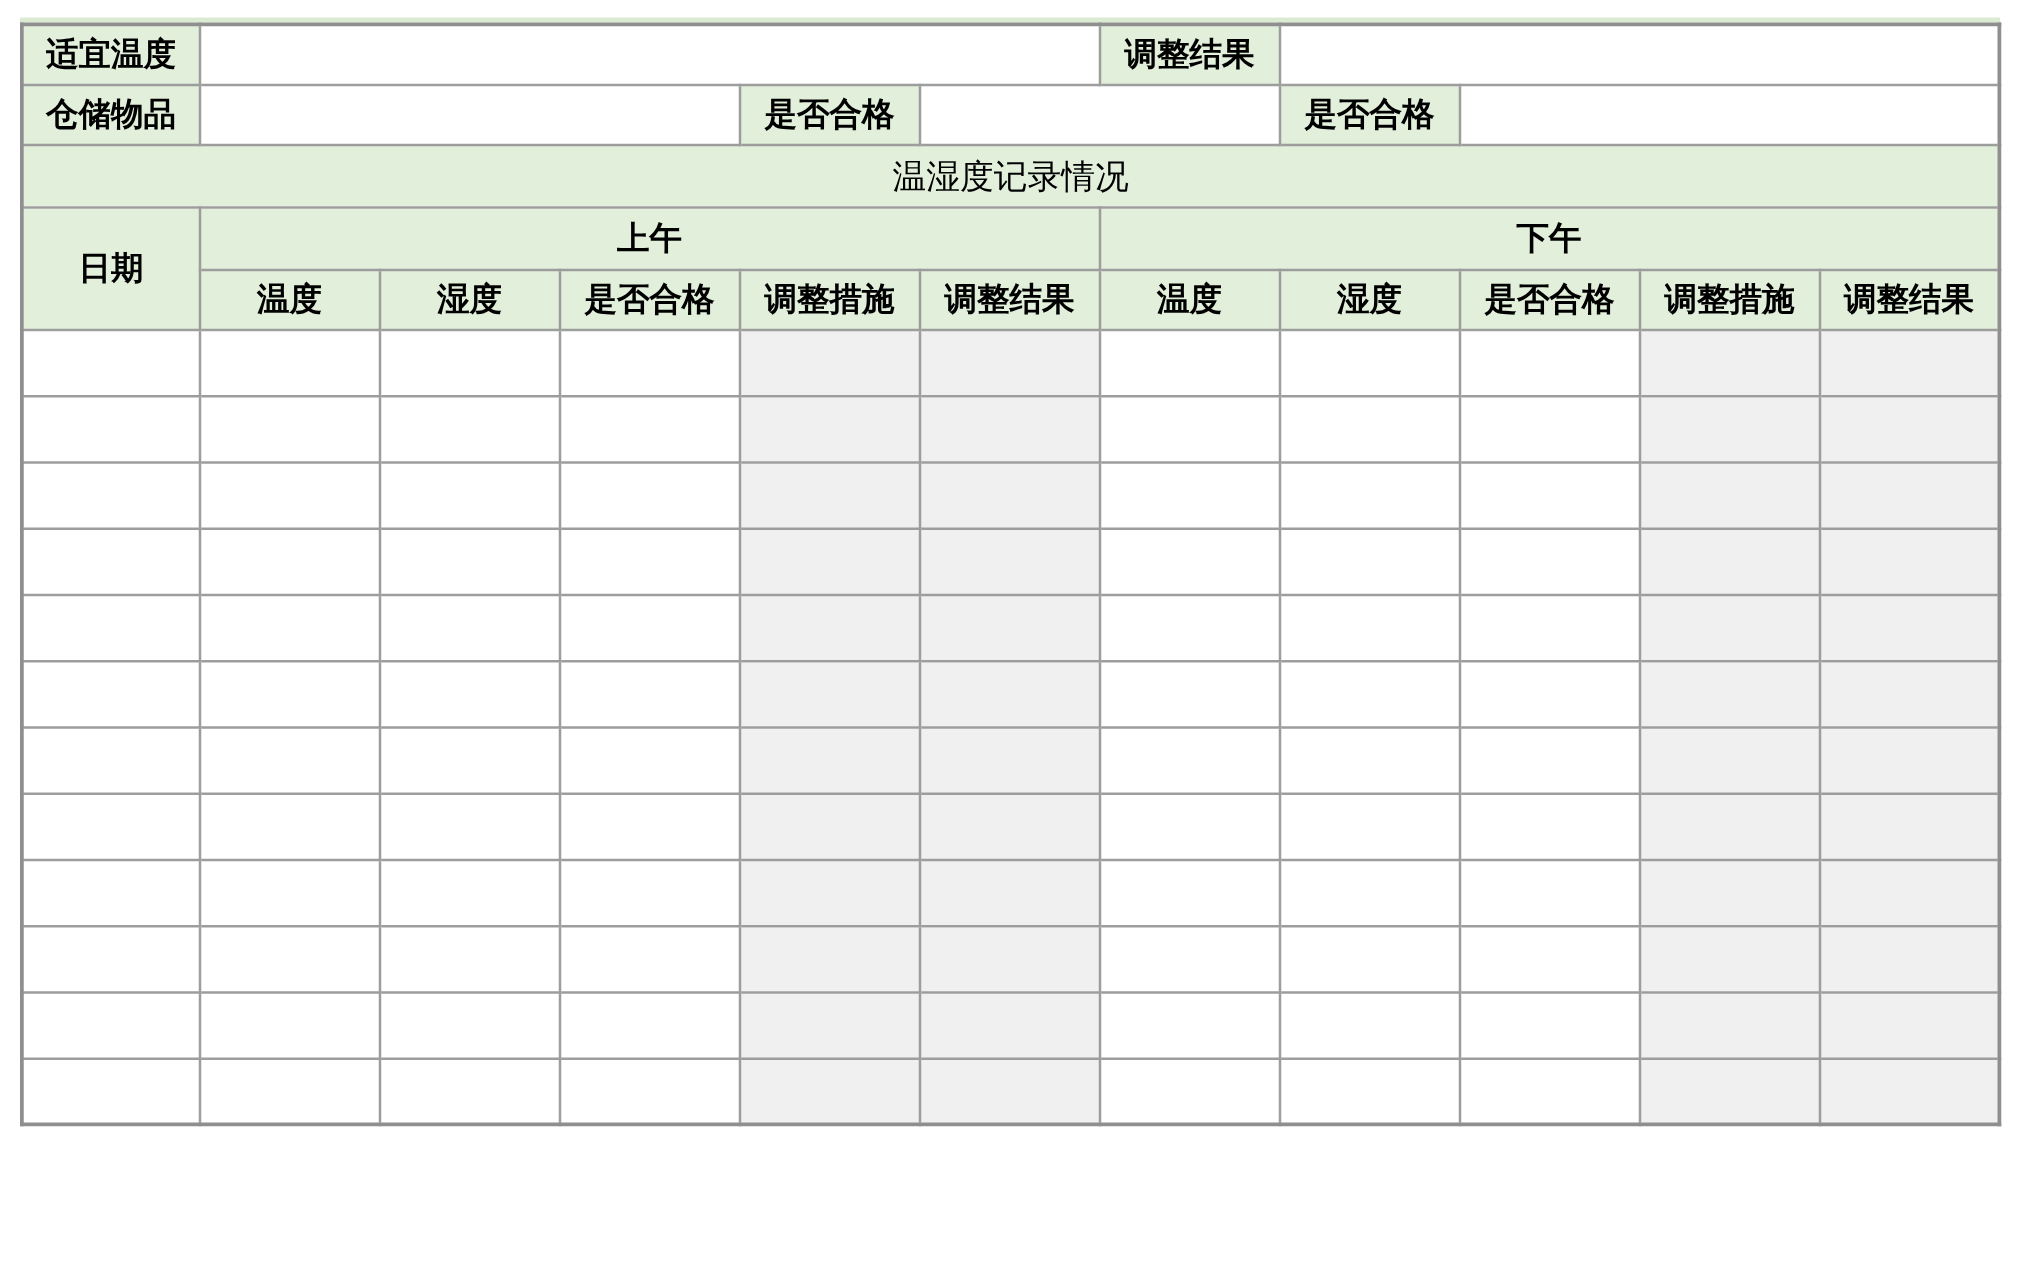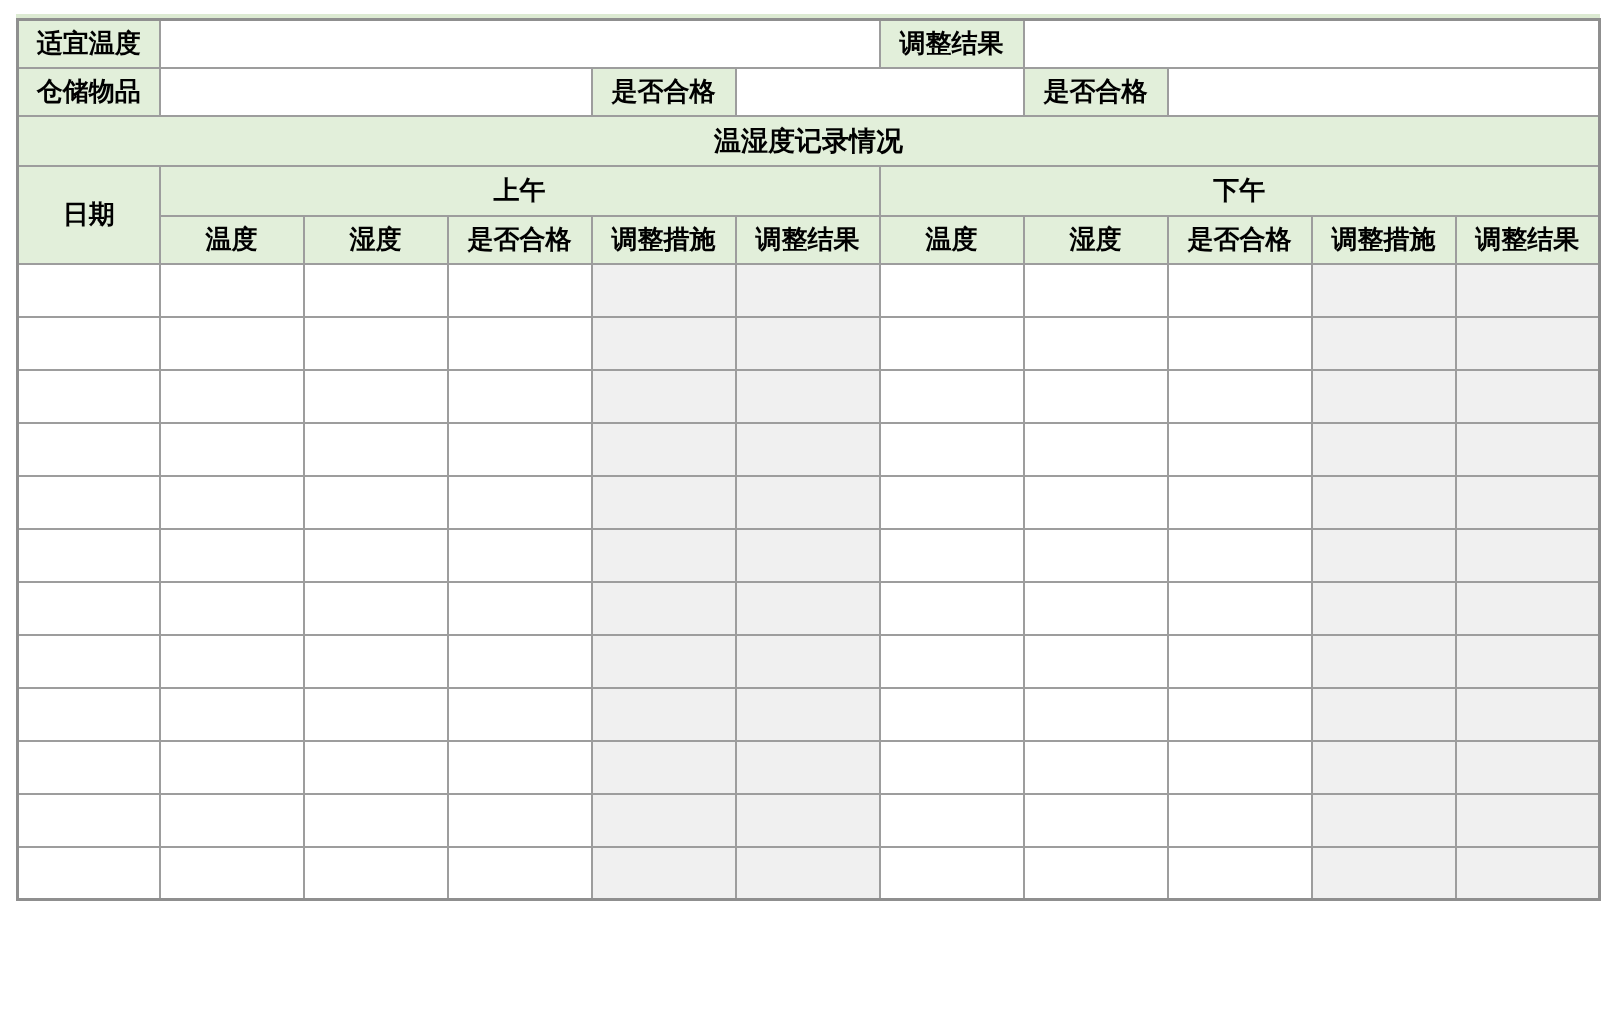--- a/index.html
+++ b/index.html
@@ -59,21 +59,21 @@
     font-size: 26px;
   }
   .val { background: #ffffff; }
   tr.r-info  { height: 48px; }
   tr.r-banner{ height: 50px; }
   tr.r-heada { height: 50px; margin-top: 16px; }
   tr.r-headb { height: 48px; }
   tr.r-body  { height: 53px; }
   .banner-cell {
     background: #e2efda;
-    font-weight: bold;
+    font-weight: normal;
     font-size: 27px;
   }
   .head-cell {
     background: #e2efda;
     font-weight: bold;
     font-size: 26px;
   }
   td.cell-white { background: #ffffff; }
   td.cell-gray  { background: #f0f0f0; }
 </style>

